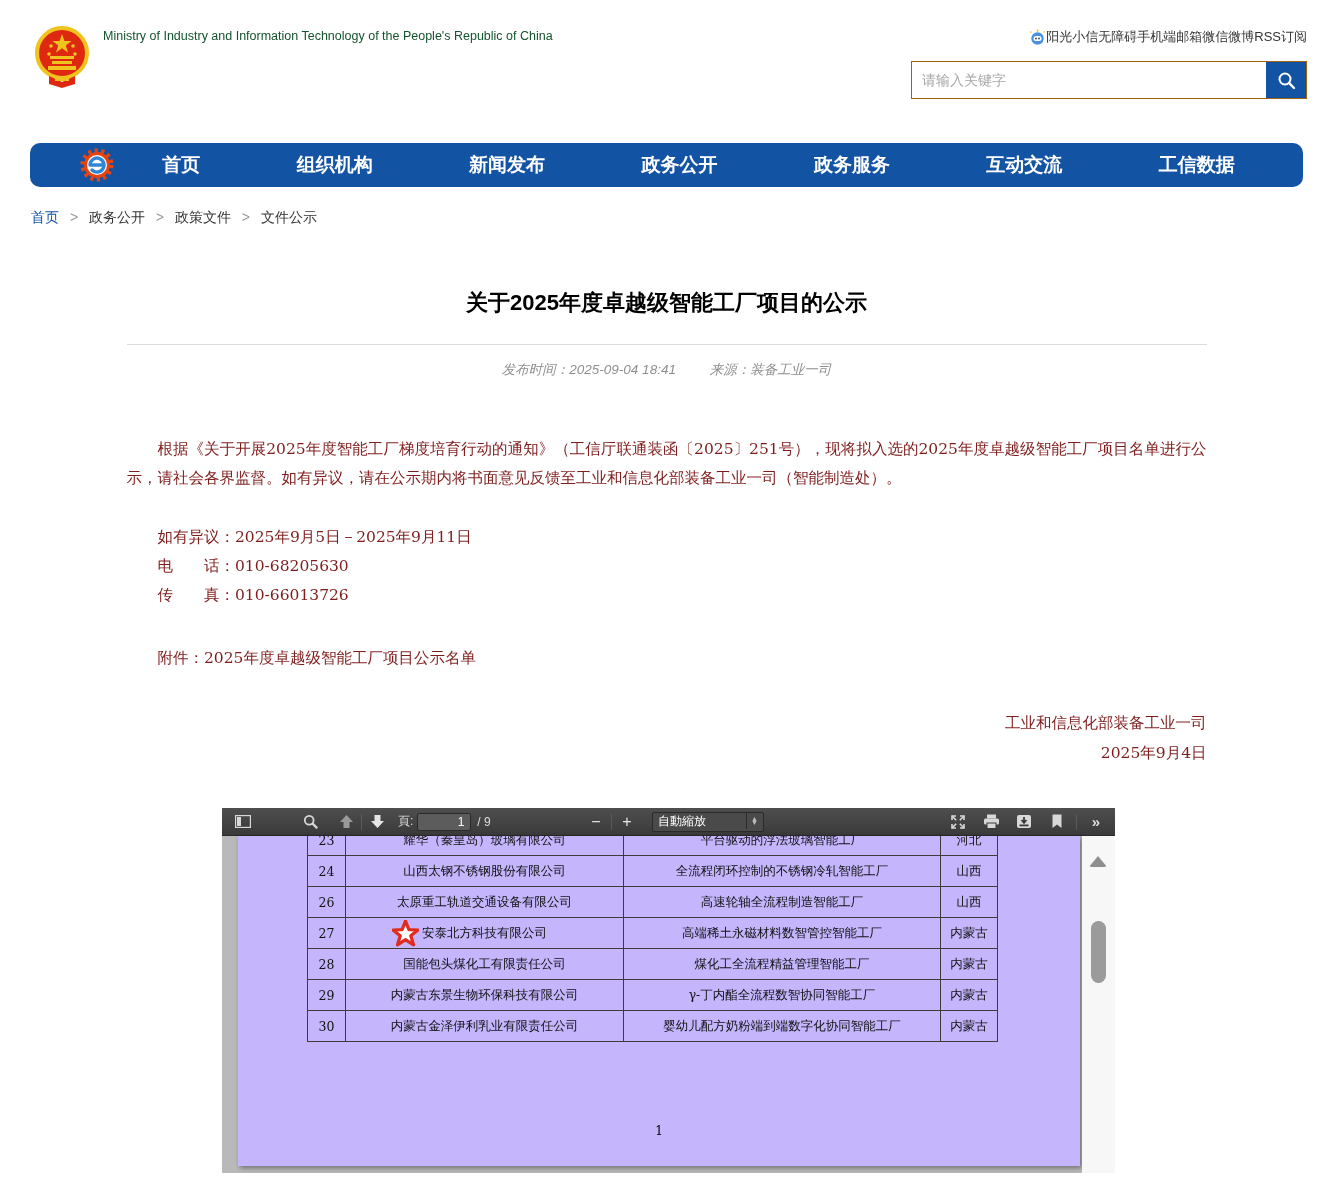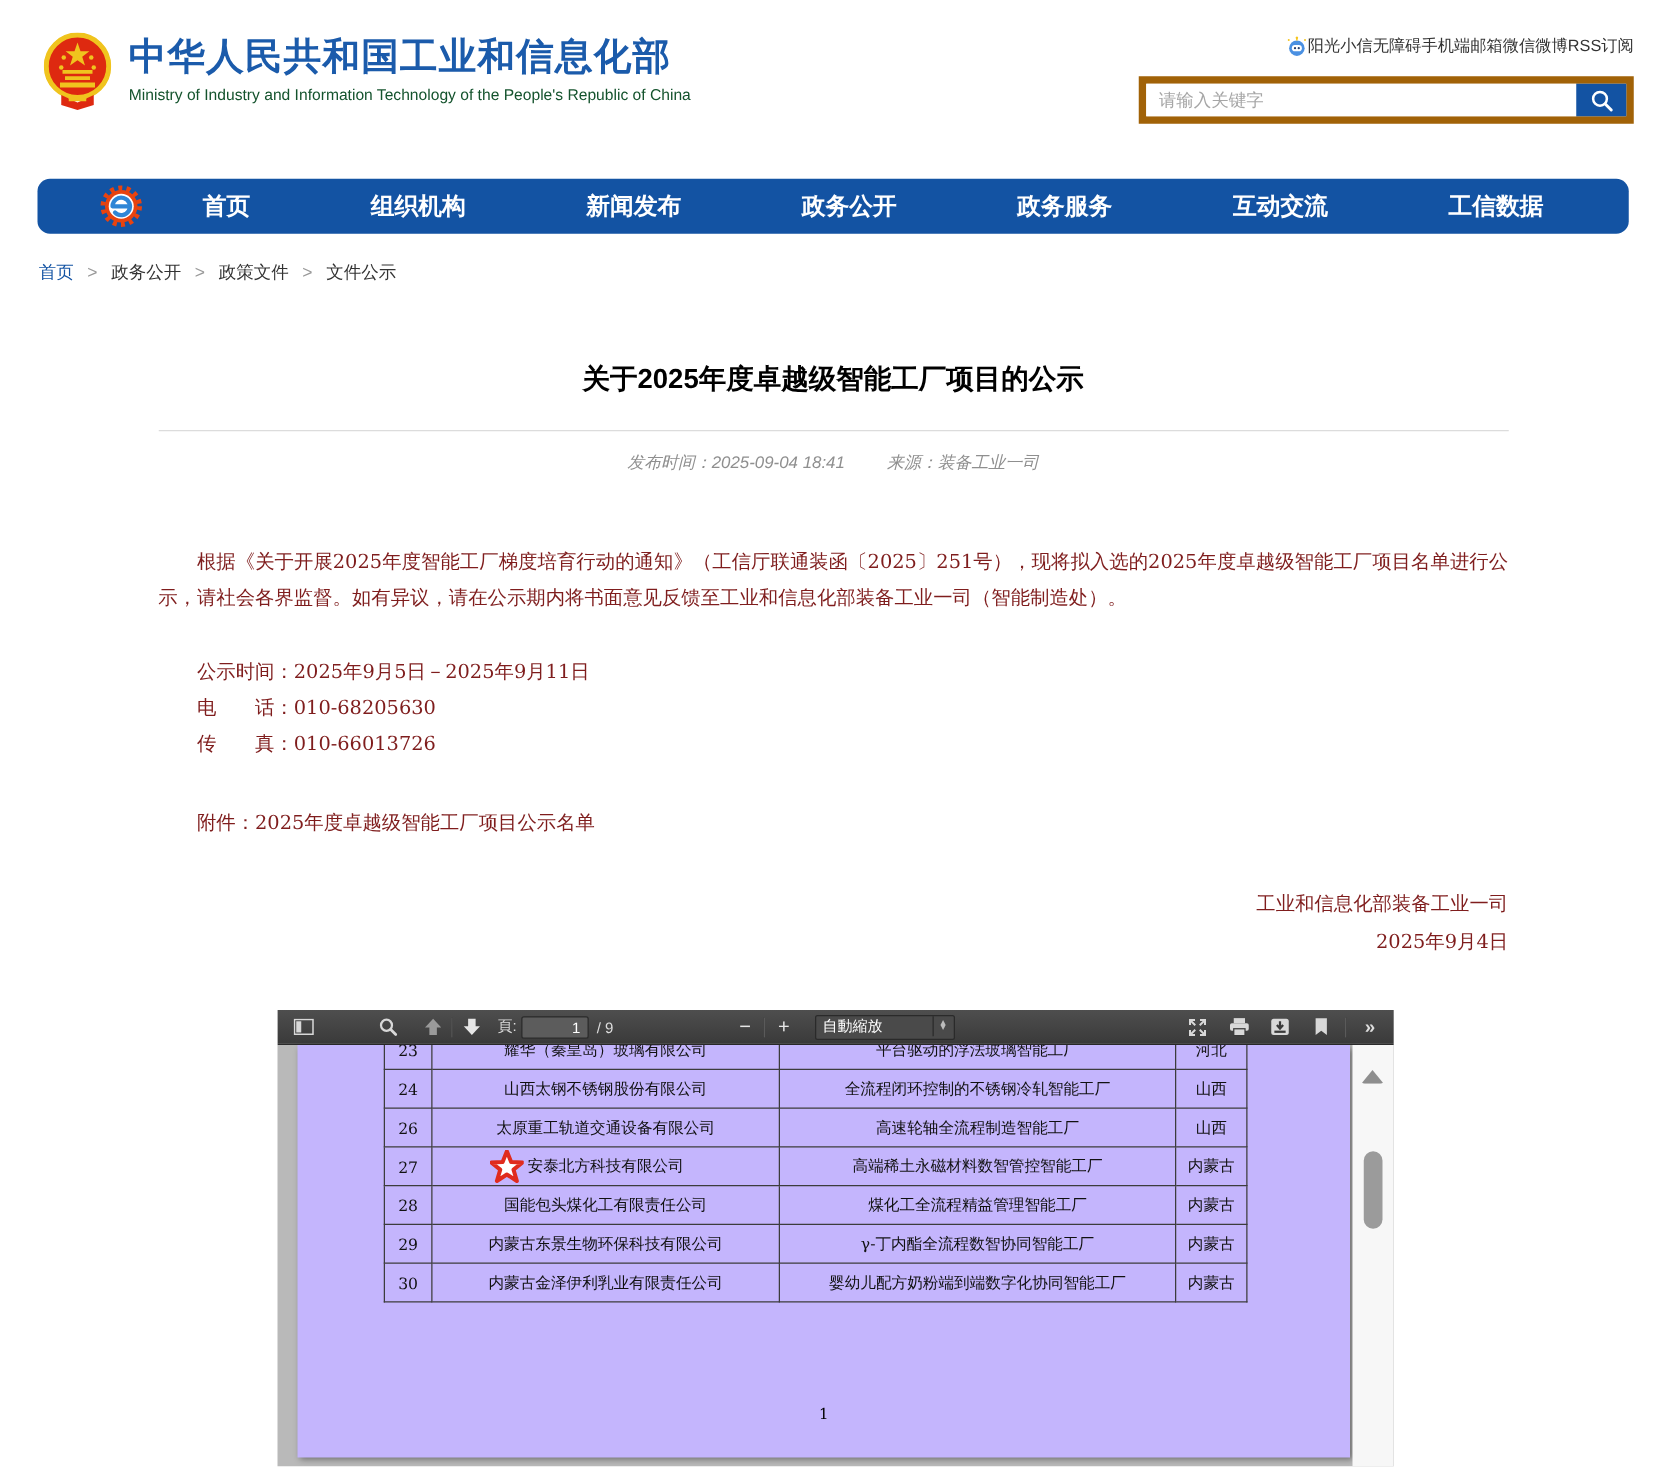--- a/index.html
+++ b/index.html
@@ -12,21 +12,21 @@
   .logo-group { position:absolute; left:35px; top:26px; display:flex; align-items:flex-start; }
   .emblem { width:54px; height:64px; margin-right:14px; }
   .site-title { font-size:30px; font-weight:bold; color:#1b5bab; letter-spacing:1px; line-height:40px; }
   .site-subtitle { font-size:12.5px; color:#14532d; margin-top:3px; }
 
   .header-right { position:absolute; right:26px; top:28px; width:396px; }
   .utility-row { display:flex; align-items:center; justify-content:flex-end;
                  font-size:13px; color:#333; }
   .utility-row a { color:#333; text-decoration:none; white-space:nowrap; }
   .mascot { width:17px; height:17px; }
-  .search-row { margin-top:15px; display:flex; height:38px; border:6px solid #a16207; }
+  .search-row { margin-top:15px; display:flex; height:38px; border:1px solid #a16207; }
   .search-input { flex:1; border:none; outline:none; padding:0 10px; font-size:14px; color:#333; }
   .search-input::placeholder { color:#a6a6a6; }
   .search-btn { width:40px; background:#1353a3; border:none; display:flex;
                 align-items:center; justify-content:center; cursor:pointer; }
 
   
   .nav { margin:0 30px; height:44px; background:#1353a3; border-radius:10px;
          display:flex; align-items:center; }
   .nav-gear { margin-left:50px; width:34px; height:34px; }
   .nav-items { flex:1; display:flex; justify-content:space-around; margin-right:20px; }
@@ -111,21 +111,20 @@
         <circle cx="38" cy="20" r="1.8" fill="#f0c41e"></circle>
       <circle cx="14" cy="28" r="1.8" fill="#f0c41e"></circle>
         <circle cx="40" cy="28" r="1.8" fill="#f0c41e"></circle>
       <rect x="15" y="30" width="24" height="3" fill="#f0c41e"></rect>
       <rect x="17" y="35" width="20" height="3" fill="#f0c41e"></rect>
       <rect x="13" y="40" width="28" height="4" fill="#f0c41e"></rect>
       <path d="M14 50 L27 56 L40 50 L40 58 L27 62 L14 58 Z" fill="#de2910"></path>
       <path d="M20 51 L34 51 L34 55 L20 55 Z" fill="#f0c41e"></path>
     </svg>
     <div>
-      <div class="site-title">中华人民共和国工业和信息化部</div>
       <div class="site-subtitle">Ministry of Industry and Information Technology of the People's Republic of China</div>
     </div>
   </div>
 
   <div class="header-right">
     <div class="utility-row">
       <svg class="mascot" viewBox="0 0 17 17">
         <circle cx="8.5" cy="9.5" r="6.2" fill="#4a90e2"></circle>
         <rect x="4.5" y="7" width="8" height="5" rx="2.5" fill="#fff"></rect>
         <circle cx="7" cy="9.5" r="0.9" fill="#27406e"></circle>
@@ -186,21 +185,21 @@
 <div class="article">
   <h1 class="article-title">关于2025年度卓越级智能工厂项目的公示</h1>
   <hr class="title-hr">
   <div class="meta">
     <span>发布时间：2025-09-04 18:41</span>
     <span>来源：装备工业一司</span>
   </div>
 
   <div class="doc">
     <p class="p-main">根据《关于开展2025年度智能工厂梯度培育行动的通知》（工信厅联通装函〔2025〕251号），现将拟入选的2025年度卓越级智能工厂项目名单进行公示，请社会各界监督。如有异议，请在公示期内将书面意见反馈至工业和信息化部装备工业一司（智能制造处）。</p>
-    <p class="p-line p-period">公示时间：2025年9月5日－2025年9月11日</p>
+    <p class="p-line p-period">如有异议：2025年9月5日－2025年9月11日</p>
     <p class="p-line">电　　话：010-68205630</p>
     <p class="p-line">传　　真：010-66013726</p>
     <p class="p-line p-attach">附件：2025年度卓越级智能工厂项目公示名单</p>
     <p class="p-right p-signer">工业和信息化部装备工业一司</p>
     <p class="p-right p-date">2025年9月4日</p>
   </div>
 </div>
 
 <div class="pdf-viewer">
   <div class="pdf-toolbar">

